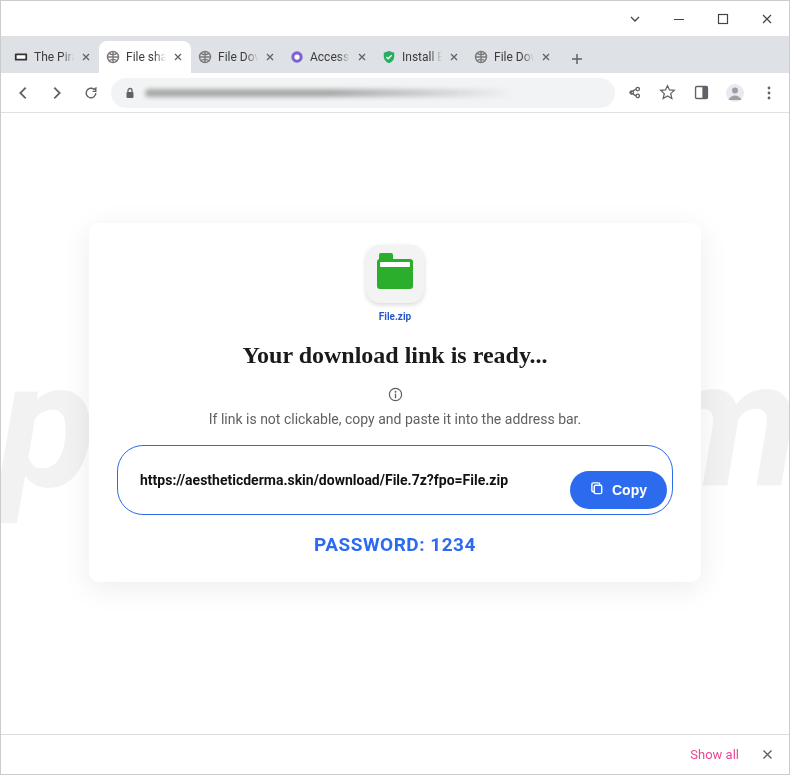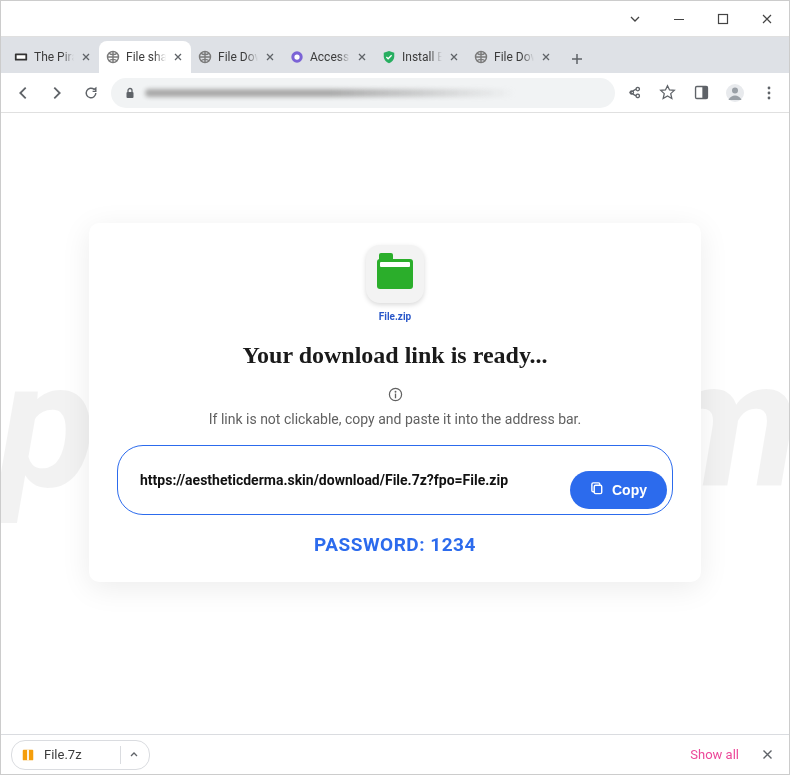--- a/index.html
+++ b/index.html
@@ -528,35 +528,20 @@
         </button>
       </div>
       <div class="password-line">
         <span>PASSWORD:</span>
         <span>1234</span>
       </div>
     </div>
   </div>
 
   <div class="download-shelf">
-    <div class="download-item">
-      <span class="dicon">
-        <svg width="14" height="14" viewBox="0 0 16 16">
-            <rect x="2" y="2" width="12" height="12" rx="1" fill="#f59e0b"></rect>
-            <rect x="7" y="2" width="2" height="12" fill="#fff"></rect>
-          </svg>
-      </span>
-      <span>File.7z</span>
-      <span class="dsep"></span>
-      <span class="dchev">
-        <svg width="10" height="10" viewBox="0 0 10 10">
-            <path d="M2 7l3-3 3 3" fill="none" stroke="currentColor" stroke-width="1.3"></path>
-          </svg>
-      </span>
-    </div>
     <div class="shelf-spacer"></div>
     <div class="show-all">Show all</div>
     <div class="shelf-close">
       <svg width="11" height="11" viewBox="0 0 11 11">
           <path d="M1.5 1.5l8 8M9.5 1.5l-8 8" stroke="currentColor" stroke-width="1.4"></path>
         </svg>
     </div>
   </div>
 
 </div>

